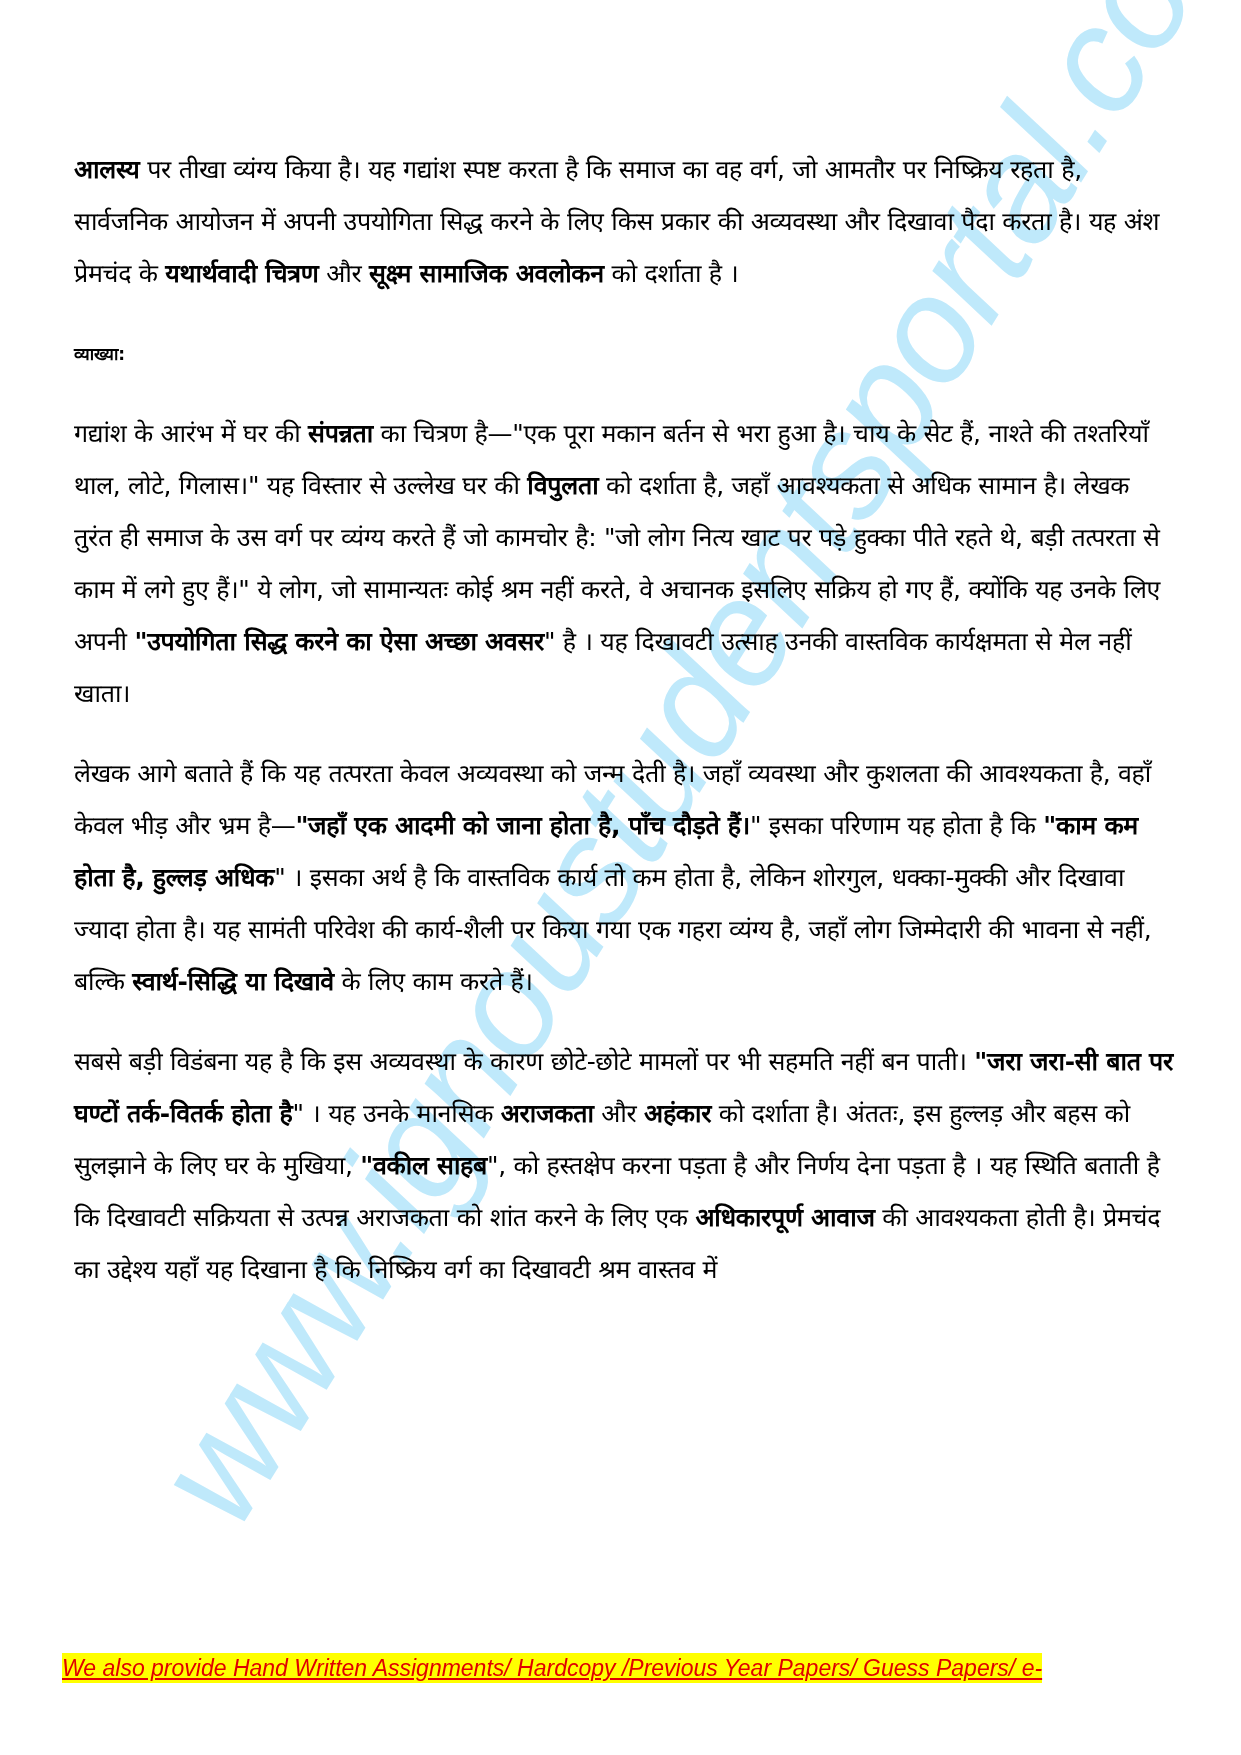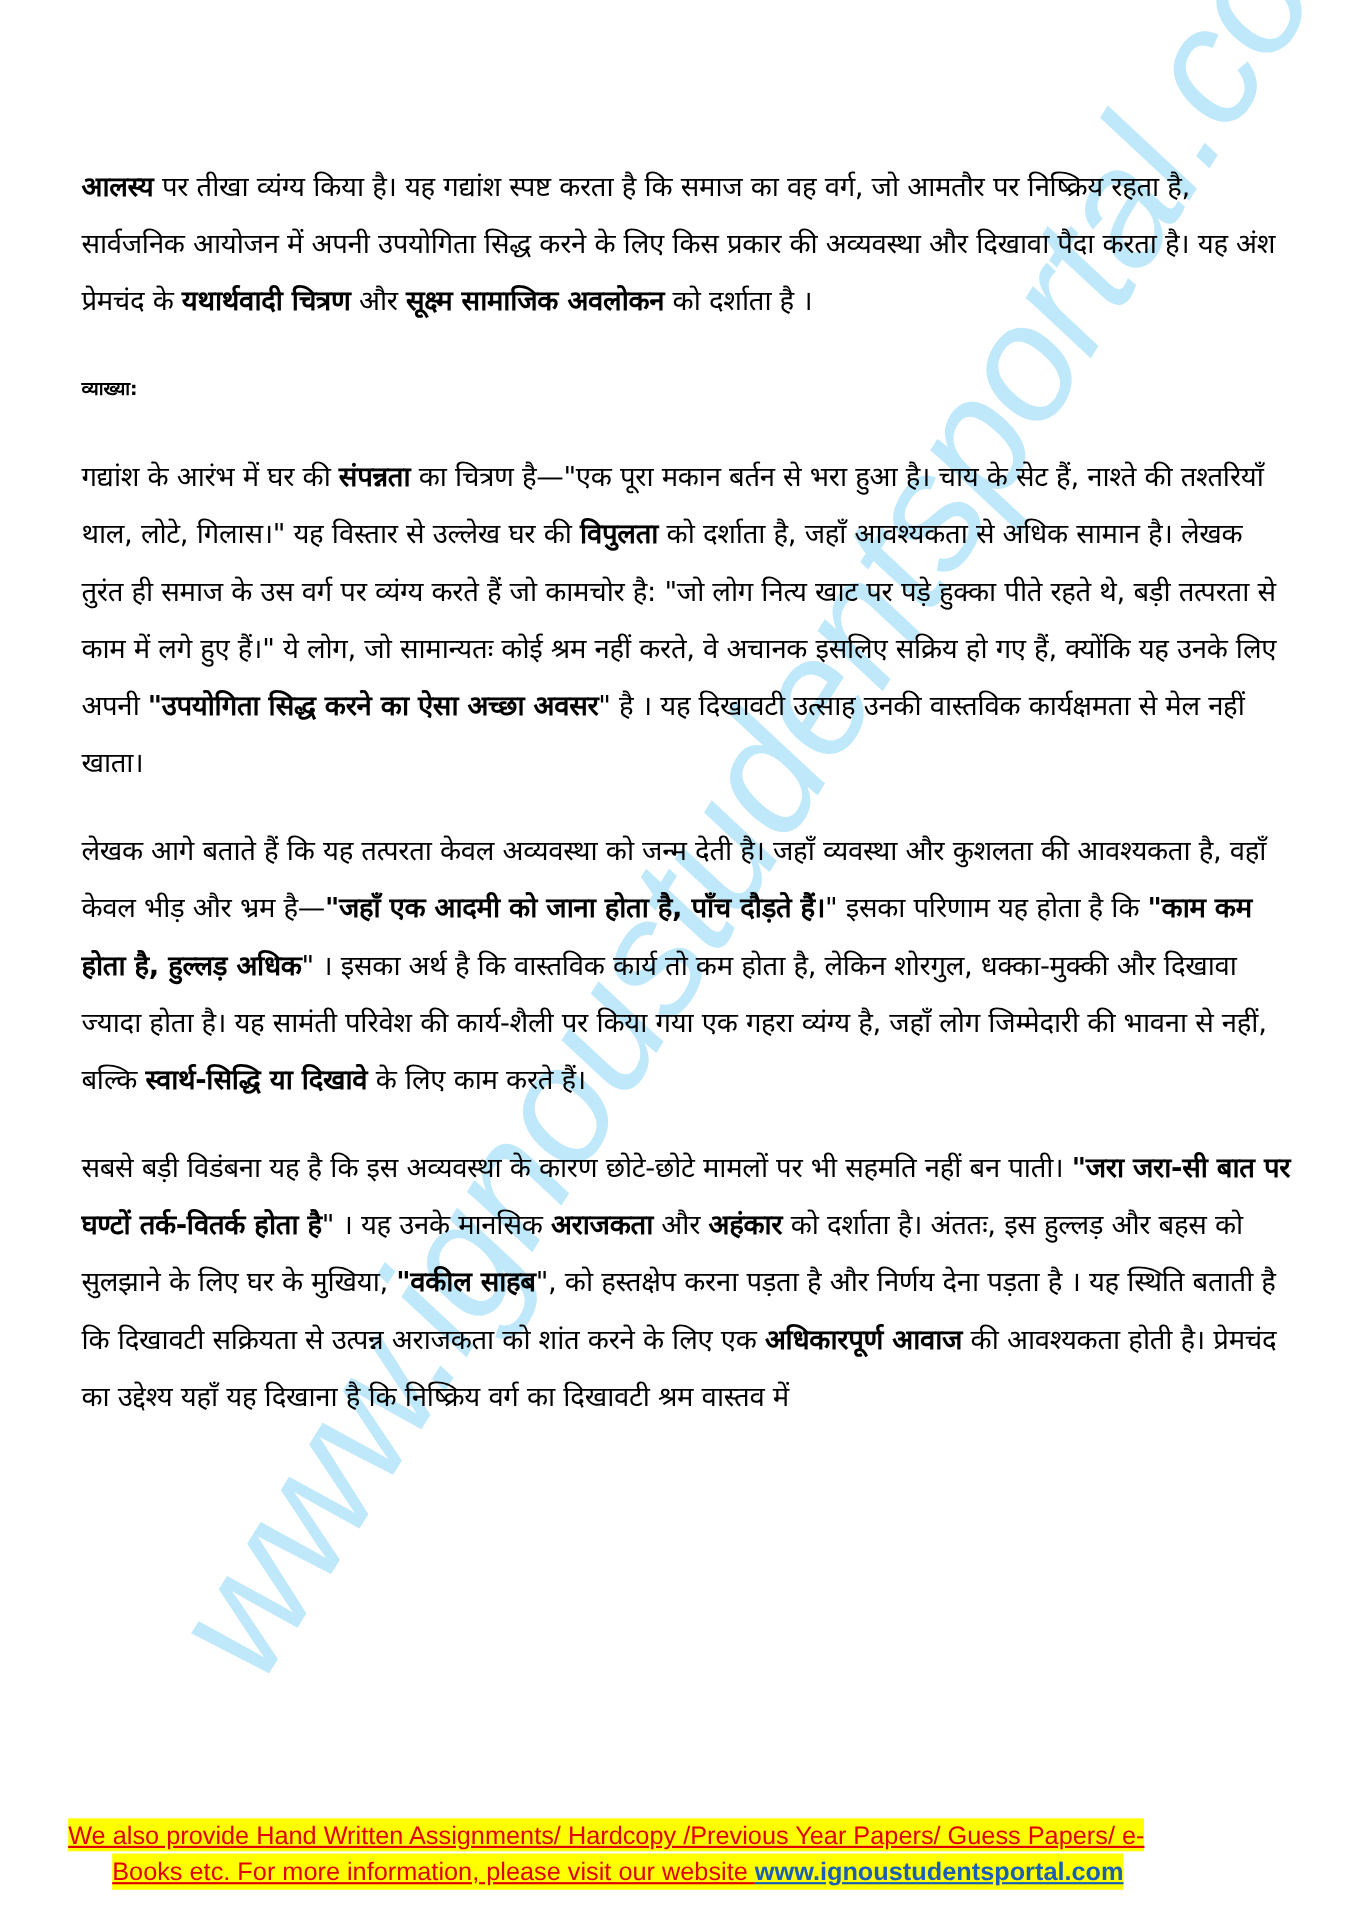--- a/index.html
+++ b/index.html
@@ -10,21 +10,21 @@
                transform: rotate(-58deg); transform-origin: 0 0;
                font-family:"Liberation Sans", sans-serif; font-style:italic;
                font-size:150px; color:#bfe9fb; white-space:nowrap;
                letter-spacing:-2px; pointer-events:none; z-index:0;
                left:120px; top:1460px; }
   .content { position:absolute; left:74px; top:144px; width:1100px; z-index:1; }
   .para { font-size:25px; line-height:52px; margin:0 0 28px 0; letter-spacing:-0.3px; }
   .para b { font-weight:bold; }
   .heading { font-size:17px; font-weight:bold; margin:0 0 28px 0; line-height:52px; }
   .footer { position:absolute; left:62px; top:1652px; width:1000px; z-index:1;
-            font-family:"Liberation Sans", sans-serif; font-size:23px;
+            font-family:"Liberation Sans", sans-serif; font-style:italic; font-size:23px;
             line-height:33px; }
   .footer .line1 { background:#ffff00; color:#e00000; text-decoration:underline;
                    display:inline; padding:2px 0; }
   .footer .line2 { margin-left:40px; display:inline-block; background:#ffff00; }
   .footer .red { color:#e00000; text-decoration:underline; }
   .footer .link { color:#1a5fb4; font-weight:bold; text-decoration:underline; }
 </style>
 </head>
 <body>
 
@@ -35,15 +35,14 @@
   <div class="content">
     <p class="para"><b>आलस्य</b><span> पर तीखा व्यंग्य किया है। यह गद्यांश स्पष्ट करता है कि समाज का वह वर्ग, जो आमतौर पर निष्क्रिय रहता है, सार्वजनिक आयोजन में अपनी उपयोगिता सिद्ध करने के लिए किस प्रकार की अव्यवस्था और दिखावा पैदा करता है। यह अंश प्रेमचंद के </span><b>यथार्थवादी चित्रण</b><span> और </span><b>सूक्ष्म सामाजिक अवलोकन</b><span> को दर्शाता है ।</span></p>
     <p class="heading">व्याख्या:</p>
     <p class="para"><span>गद्यांश के आरंभ में घर की </span><b>संपन्नता</b><span> का चित्रण है—"एक पूरा मकान बर्तन से भरा हुआ है। चाय के सेट हैं, नाश्ते की तश्तरियाँ थाल, लोटे, गिलास।"  यह विस्तार से उल्लेख घर की </span><b>विपुलता</b><span> को दर्शाता है, जहाँ आवश्यकता से अधिक सामान है। लेखक तुरंत ही समाज के उस वर्ग पर व्यंग्य करते हैं जो कामचोर है: "जो लोग नित्य खाट पर पड़े हुक्का पीते रहते थे, बड़ी तत्परता से काम में लगे हुए हैं।" ये लोग, जो सामान्यतः कोई श्रम नहीं करते, वे अचानक इसलिए सक्रिय हो गए हैं, क्योंकि यह उनके लिए अपनी </span><b>"उपयोगिता सिद्ध करने का ऐसा अच्छा अवसर</b><span>" है । यह दिखावटी उत्साह उनकी वास्तविक कार्यक्षमता से मेल नहीं खाता।</span></p>
     <p class="para"><span>लेखक आगे बताते हैं कि यह तत्परता केवल अव्यवस्था को जन्म देती है। जहाँ व्यवस्था और कुशलता की आवश्यकता है, वहाँ केवल भीड़ और भ्रम है—</span><b>"जहाँ एक आदमी को जाना होता है, पाँच दौड़ते हैं।</b><span>" इसका परिणाम यह होता है कि </span><b>"काम कम होता है, हुल्लड़ अधिक</b><span>" । इसका अर्थ है कि वास्तविक कार्य तो कम होता है, लेकिन शोरगुल, धक्का-मुक्की और दिखावा ज्यादा होता है। यह सामंती परिवेश की कार्य-शैली पर किया गया एक गहरा व्यंग्य है, जहाँ लोग जिम्मेदारी की भावना से नहीं, बल्कि </span><b>स्वार्थ-सिद्धि या दिखावे</b><span> के लिए काम करते हैं।</span></p>
     <p class="para"><span>सबसे बड़ी विडंबना यह है कि इस अव्यवस्था के कारण छोटे-छोटे मामलों पर भी सहमति नहीं बन पाती। </span><b>"जरा जरा-सी बात पर घण्टों तर्क-वितर्क होता है</b><span>" । यह उनके मानसिक </span><b>अराजकता</b><span> और </span><b>अहंकार</b><span> को दर्शाता है। अंततः, इस हुल्लड़ और बहस को सुलझाने के लिए घर के मुखिया, </span><b>"वकील साहब</b><span>", को हस्तक्षेप करना पड़ता है और निर्णय देना पड़ता है । यह स्थिति बताती है कि दिखावटी सक्रियता से उत्पन्न अराजकता को शांत करने के लिए एक </span><b>अधिकारपूर्ण आवाज</b><span> की आवश्यकता होती है। प्रेमचंद का उद्देश्य यहाँ यह दिखाना है कि निष्क्रिय वर्ग का दिखावटी श्रम वास्तव में</span></p>
   </div>
 
   <div class="footer">
     <span class="line1">We also provide Hand Written Assignments/ Hardcopy /Previous Year Papers/ Guess Papers/ e-</span><br>
-    <span class="line2"><span class="red">Books etc. For more information, please visit our website </span><a class="link">www.ignoustudentsportal.com</a></span>
   </div>
 </div>
 
 </body></html>

